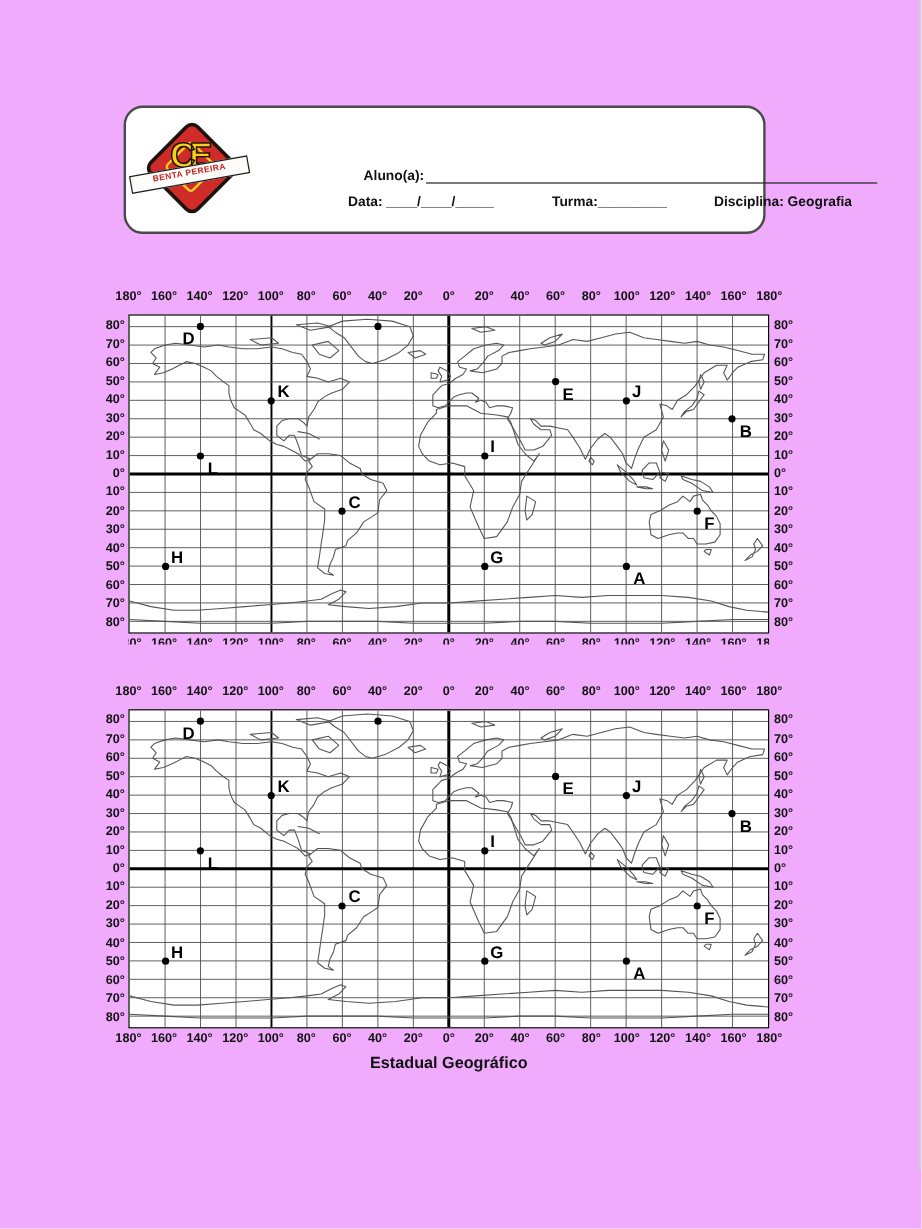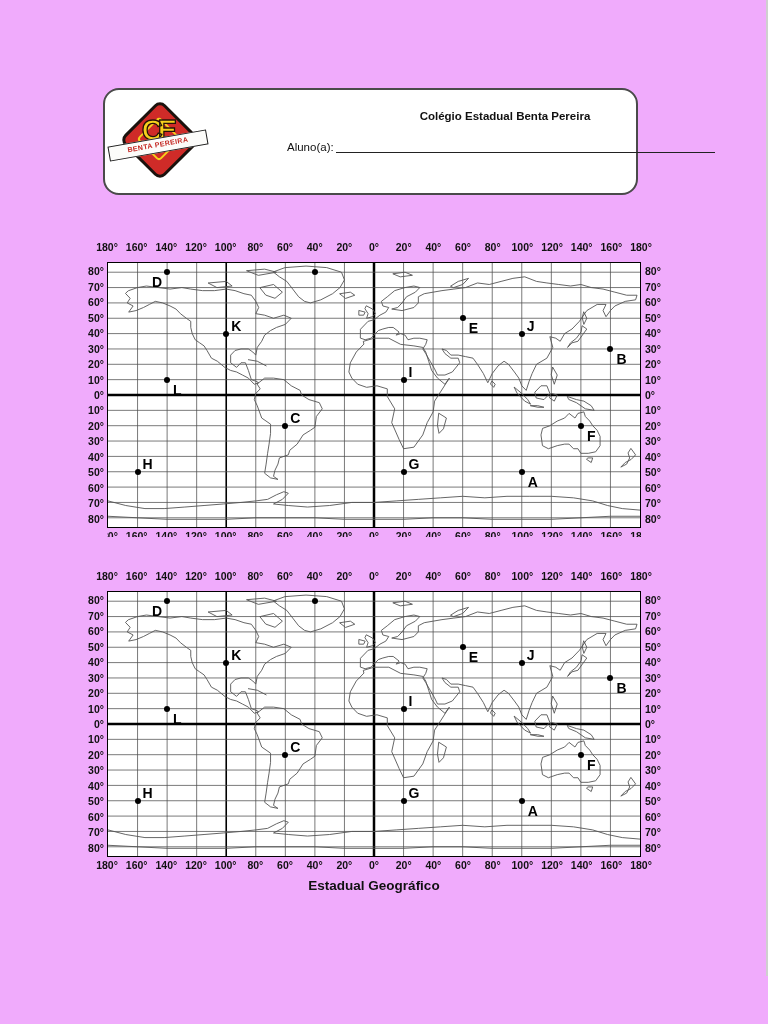--- a/index.html
+++ b/index.html
@@ -17,22 +17,22 @@
               transform:rotate(45deg);border:2px solid #f6d01c;border-radius:4px;}
   .logo-mono{position:absolute;left:0;top:18px;width:84px;text-align:center;
              font-size:29px;font-weight:800;color:#f6d01c;letter-spacing:-5px;
              -webkit-text-stroke:1.3px #231208;}
   .logo-ribbon{position:absolute;left:-7px;top:42px;width:98px;height:13px;background:#fcfcfa;
                border:1.5px solid #1c1c1c;transform:rotate(-10deg);
                font-size:7px;font-weight:800;color:#c3241f;letter-spacing:.4px;
                line-height:11px;text-align:center;white-space:nowrap;overflow:hidden;}
   .hdr-title{position:absolute;left:185px;top:20px;width:430px;text-align:center;
              font-size:11.5px;font-weight:700;}
-  .hdr-student{position:absolute;left:182px;top:49px;width:428px;display:flex;
-               font-size:11.5px;font-weight:400;align-items:flex-end;}
+  .hdr-student{position:absolute;left:198px;top:49px;width:428px;display:flex;
+               font-size:11.5px;font-weight:700;align-items:flex-end;}
   .write-line{flex:1;border-bottom:1.6px solid #222;margin-left:2px;height:13px;}
   .hdr-info{position:absolute;left:185px;top:73px;width:428px;display:flex;
             font-size:11.5px;font-weight:700;}
   .info-date{width:170px;white-space:nowrap;}
   .info-turma{width:135px;white-space:nowrap;}
   .info-disc{flex:1;white-space:nowrap;}
 
   
   .map-block{position:absolute;left:0;width:768px;height:310px;}
   #map1{top:241px;}
@@ -74,24 +74,28 @@
 <div class="page">
   <div class="edge-line"></div>
 
   <div class="header-box">
     <div class="logo">
       <div class="logo-diamond"></div>
       <div class="logo-inner"></div>
       <div class="logo-mono">CE</div>
       <div class="logo-ribbon">BENTA PEREIRA</div>
     </div>
-    <div class="hdr-title">Colégio Estadual Benta Pereira</div>
     <div class="hdr-student">
       <span>Aluno(a):</span>
       <span class="write-line"></span>
+    </div>
+    <div class="hdr-info">
+      <span class="info-date"><span>Data:</span> <span>____/____/_____</span></span>
+      <span class="info-turma"><span>Turma:</span><span>_________</span></span>
+      <span class="info-disc">Disciplina: Geografia</span>
     </div>
   </div>
 
   <div class="map-block" id="map1">
       <div class="lon-row top">
         <span class="lon-label" style="left: 0%;">180°</span>
         <span class="lon-label" style="left: 5.55556%;">160°</span>
         <span class="lon-label" style="left: 11.1111%;">140°</span>
         <span class="lon-label" style="left: 16.6667%;">120°</span>
         <span class="lon-label" style="left: 22.2222%;">100°</span>

